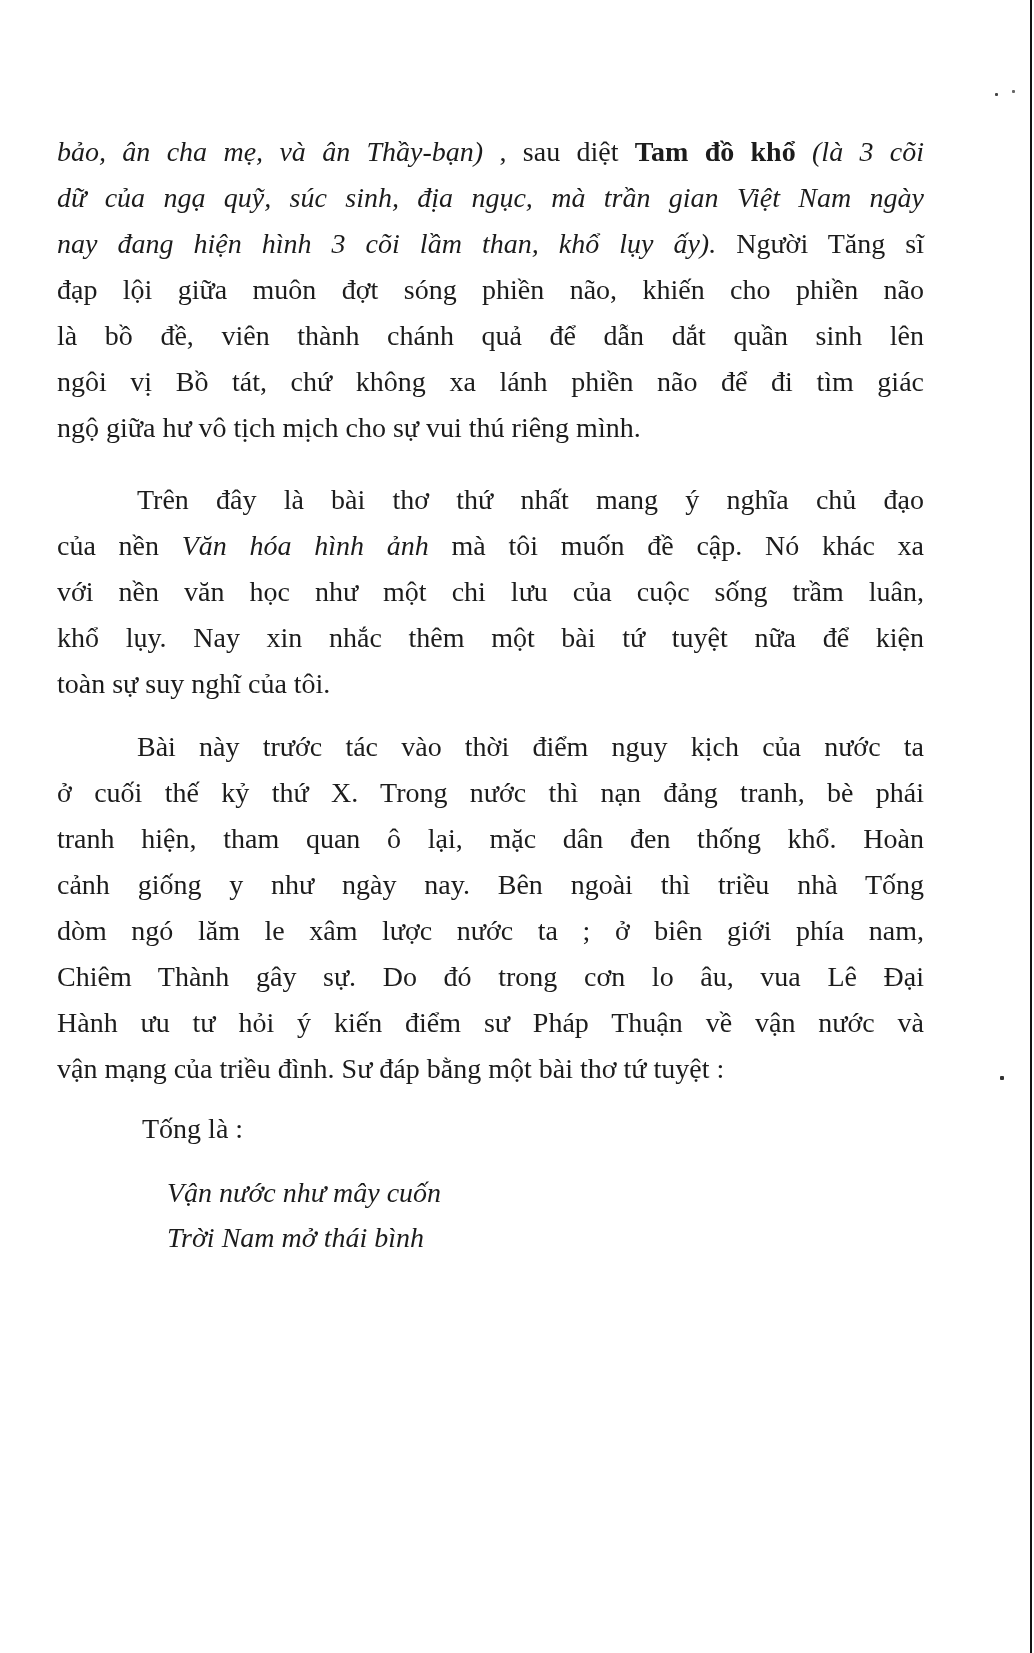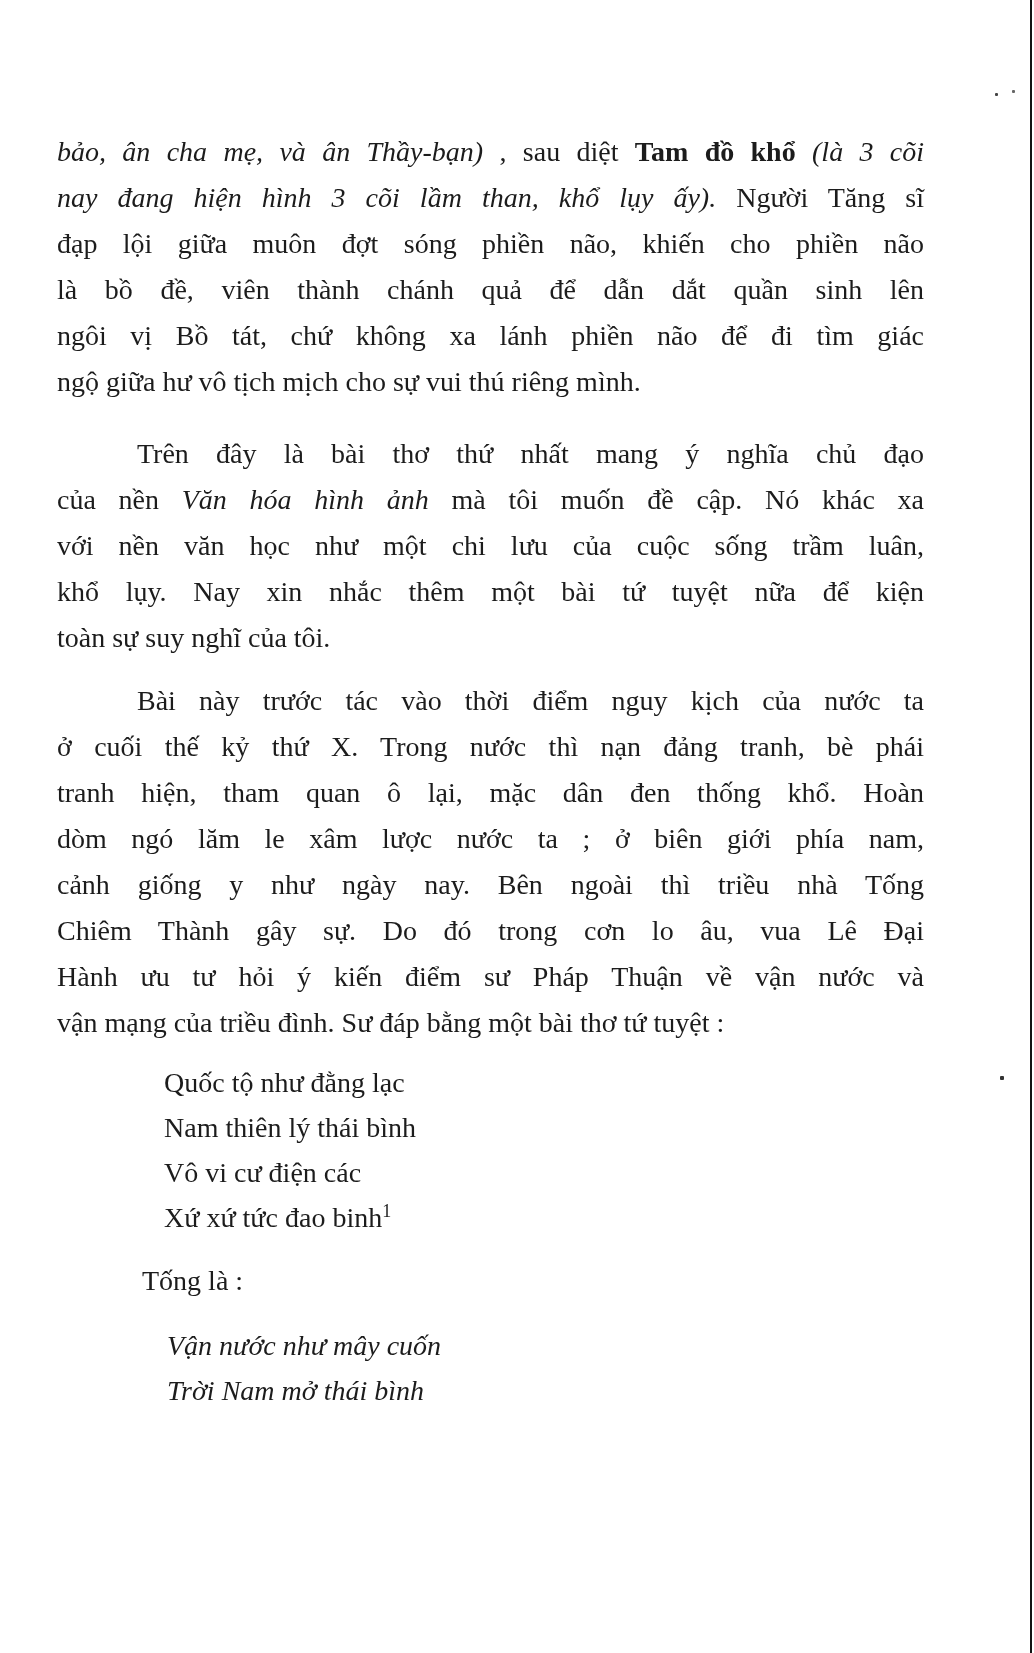--- a/index.html
+++ b/index.html
@@ -82,48 +82,43 @@
   .speck-b { left: 1012px; top: 90px;   width: 3px; height: 3px; background: #666; }
   .speck-c { left: 1000px; top: 1076px; width: 4px; height: 4px; background: #333; }
 </style>
 </head>
 <body>
 
 <div class="page">
   <div class="text-block" id="text-block">
       <div class="block block-paragraph">
         <div class="line"><span class="seg-i">bảo, ân cha mẹ, và ân Thầy-bạn)</span><span class="seg-r"> , sau diệt </span><span class="seg-b">Tam đồ khổ</span><span class="seg-r"> </span><span class="seg-i">(là 3 cõi</span></div>
+        <div class="line"><span class="seg-i">dữ của ngạ quỹ, súc sinh, địa ngục, mà trần gian Việt Nam ngày</span></div>
         <div class="line"><span class="seg-i">nay đang hiện hình 3 cõi lầm than, khổ lụy ấy).</span><span class="seg-r"> Người Tăng sĩ</span></div>
         <div class="line"><span class="seg-r">đạp lội giữa muôn đợt sóng phiền não, khiến cho phiền não</span></div>
         <div class="line"><span class="seg-r">là bồ đề, viên thành chánh quả để dẫn dắt quần sinh lên</span></div>
         <div class="line"><span class="seg-r">ngôi vị Bồ tát, chứ không xa lánh phiền não để đi tìm giác</span></div>
         <div class="line no-just"><span class="seg-r">ngộ giữa hư vô tịch mịch cho sự vui thú riêng mình.</span></div>
       </div>
       <div class="block block-paragraph indent-first">
         <div class="line"><span class="seg-r">Trên đây là bài thơ thứ nhất mang ý nghĩa chủ đạo</span></div>
         <div class="line"><span class="seg-r">của nền </span><span class="seg-bi">Văn hóa hình ảnh</span><span class="seg-r"> mà tôi muốn đề cập. Nó khác xa</span></div>
         <div class="line"><span class="seg-r">với nền văn học như một chi lưu của cuộc sống trầm luân,</span></div>
         <div class="line"><span class="seg-r">khổ lụy. Nay xin nhắc thêm một bài tứ tuyệt nữa để kiện</span></div>
         <div class="line no-just"><span class="seg-r">toàn sự suy nghĩ của tôi.</span></div>
       </div>
       <div class="block block-paragraph indent-first">
         <div class="line"><span class="seg-r">Bài này trước tác vào thời điểm nguy kịch của nước ta</span></div>
         <div class="line"><span class="seg-r">ở cuối thế kỷ thứ X. Trong nước thì nạn đảng tranh, bè phái</span></div>
         <div class="line"><span class="seg-r">tranh hiện, tham quan ô lại, mặc dân đen thống khổ. Hoàn</span></div>
+        <div class="line"><span class="seg-r">cảnh giống y như ngày nay. Bên ngoài thì triều nhà Tống</span></div>
         <div class="line"><span class="seg-r">dòm ngó lăm le xâm lược nước ta ; ở biên giới phía nam,</span></div>
-        <div class="line"><span class="seg-r">cảnh giống y như ngày nay. Bên ngoài thì triều nhà Tống</span></div>
         <div class="line"><span class="seg-r">Chiêm Thành gây sự. Do đó trong cơn lo âu, vua Lê Đại</span></div>
         <div class="line"><span class="seg-r">Hành ưu tư hỏi ý kiến điểm sư Pháp Thuận về vận nước và</span></div>
         <div class="line no-just"><span class="seg-r">vận mạng của triều đình. Sư đáp bằng một bài thơ tứ tuyệt :</span></div>
-      </div>
-      <div class="block block-poem">
-        <div class="line no-just"><span class="seg-r">Quốc tộ như đằng lạc</span></div>
-        <div class="line no-just"><span class="seg-r">Nam thiên lý thái bình</span></div>
-        <div class="line no-just"><span class="seg-r">Vô vi cư điện các</span></div>
-        <div class="line no-just"><span class="seg-r">Xứ xứ tức đao binh</span><span class="seg-sup">1</span></div>
       </div>
       <div class="block block-label">
         <div class="line no-just"><span class="seg-r">Tống là :</span></div>
       </div>
       <div class="block block-poem-italic">
         <div class="line no-just"><span class="seg-i">Vận nước như mây cuốn</span></div>
         <div class="line no-just"><span class="seg-i">Trời Nam mở thái bình</span></div>
       </div>
     </div>
   <div class="page-number">451</div>

